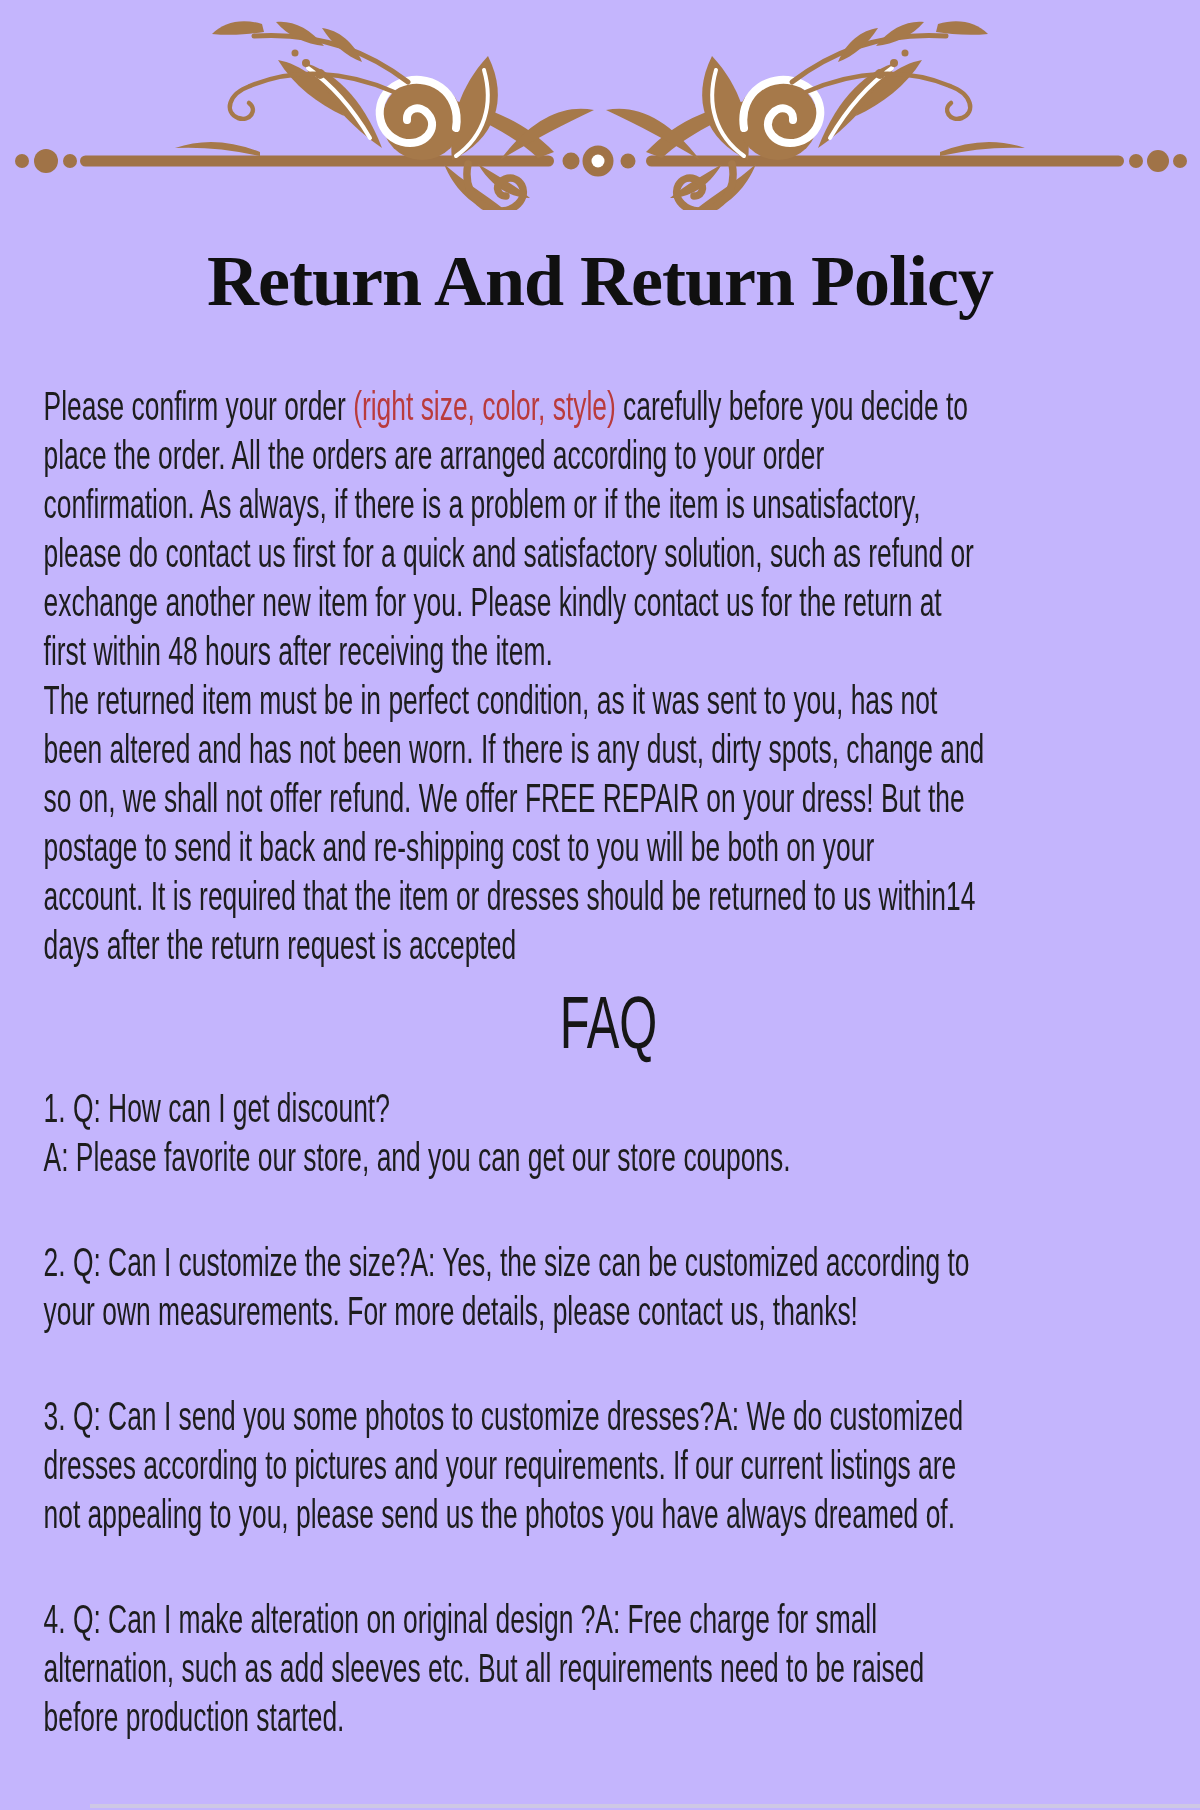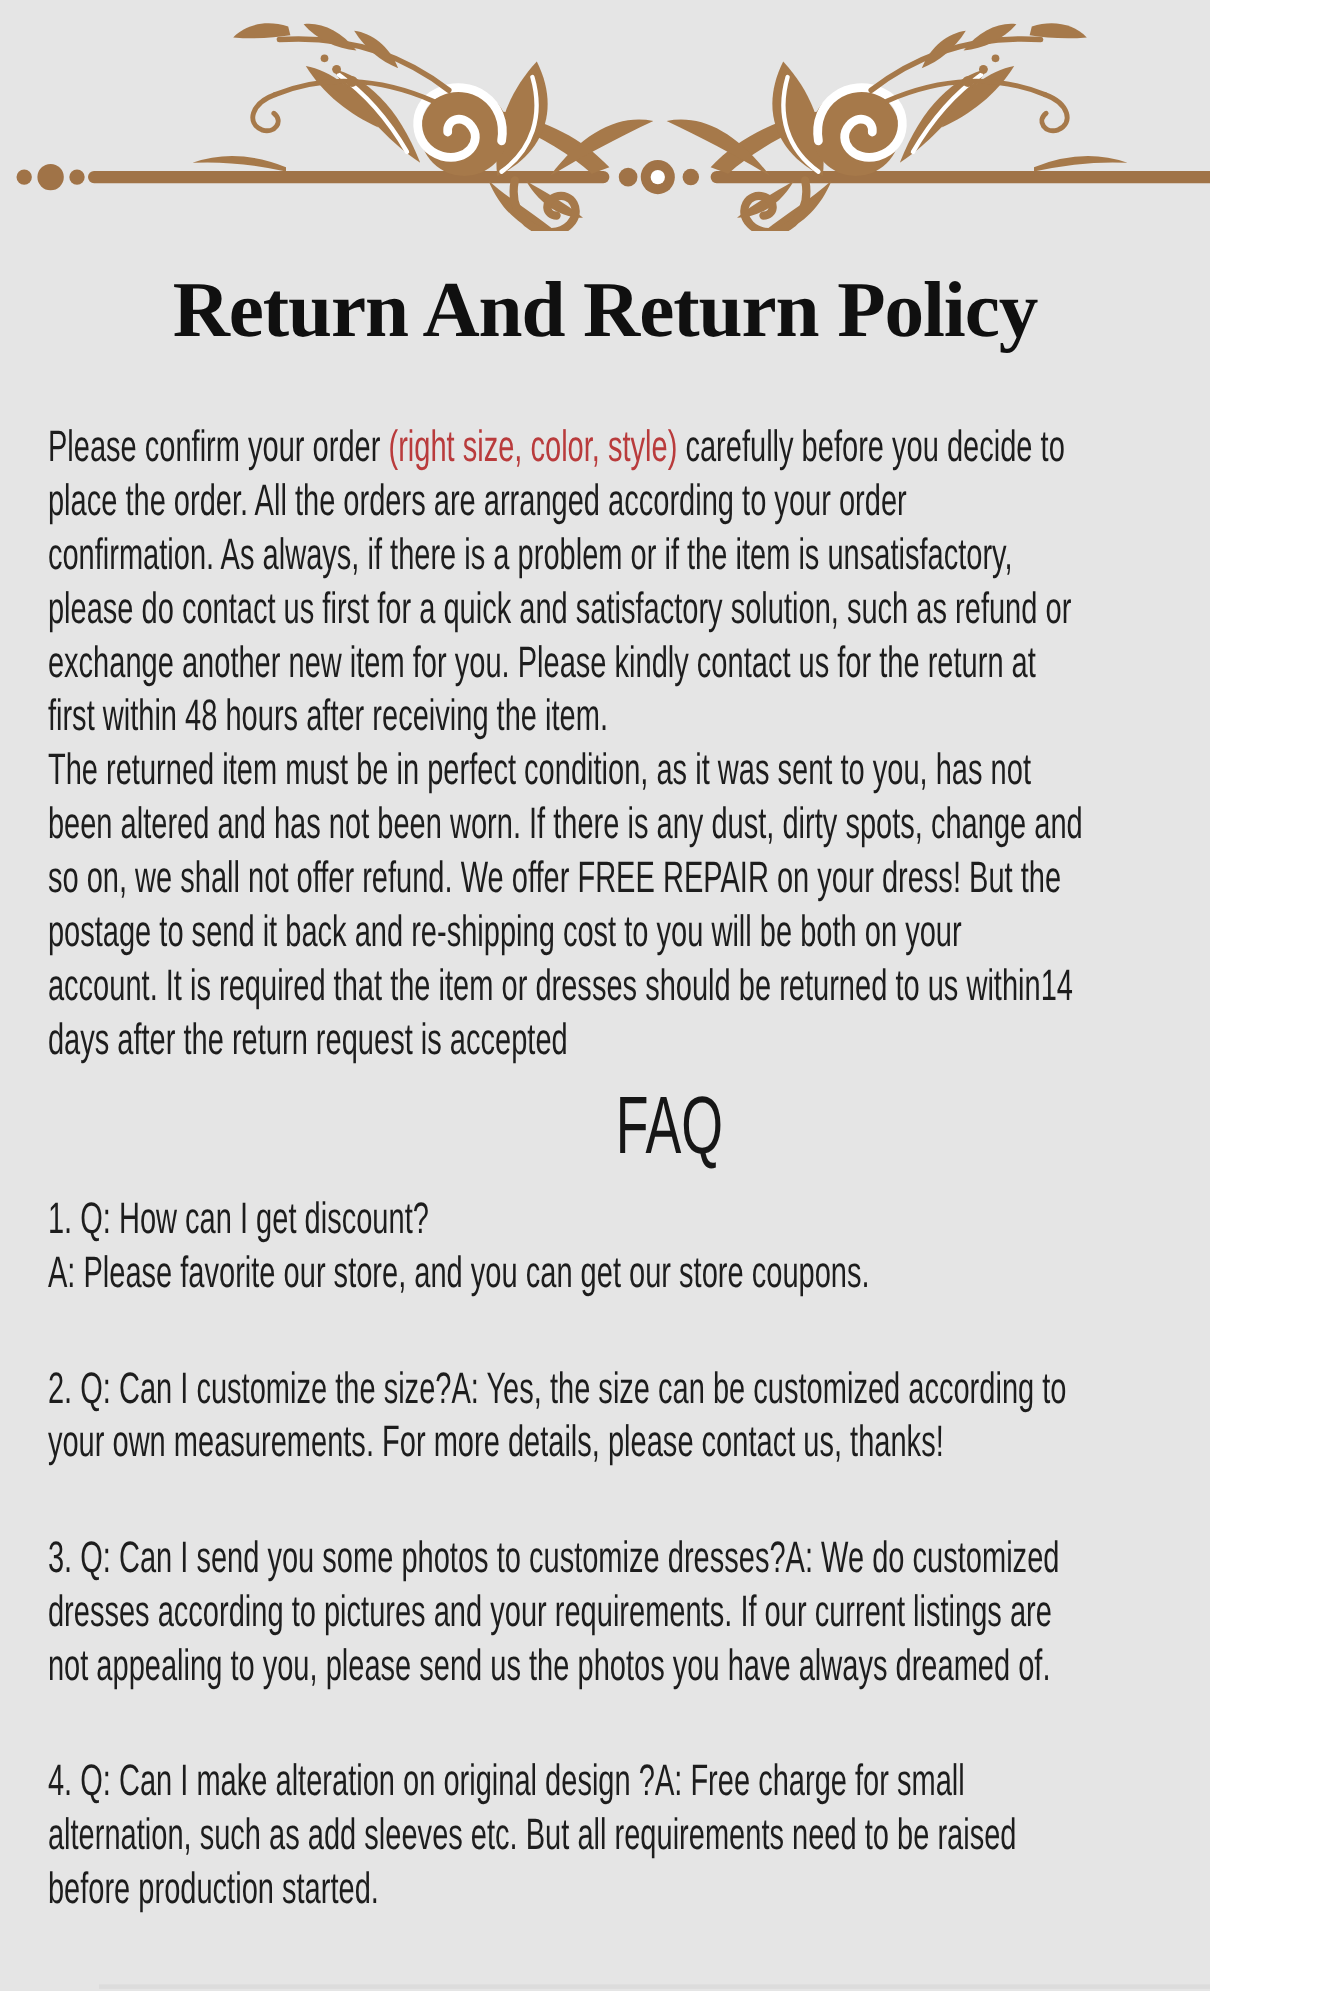--- a/index.html
+++ b/index.html
@@ -1,20 +1,20 @@
 <!DOCTYPE html>
 <html><head>
 <meta charset="utf-8">
 <style>
   html,body{margin:0;padding:0;background:#ffffff;}
   .page{
     position:relative;
-    width:1100px;
+    width:1200px;
     height:1810px;
-    background:#e5e5e5;
+    background:#c4b5fd;
     overflow:hidden;
     font-family:"Liberation Sans","DejaVu Sans",sans-serif;
   }
   .ornament{display:block;width:1200px;height:210px;}
   .title{
     font-family:"Liberation Serif","DejaVu Serif",serif;
     font-weight:700;
     font-size:72px;
     line-height:86px;
     letter-spacing:-1px;

